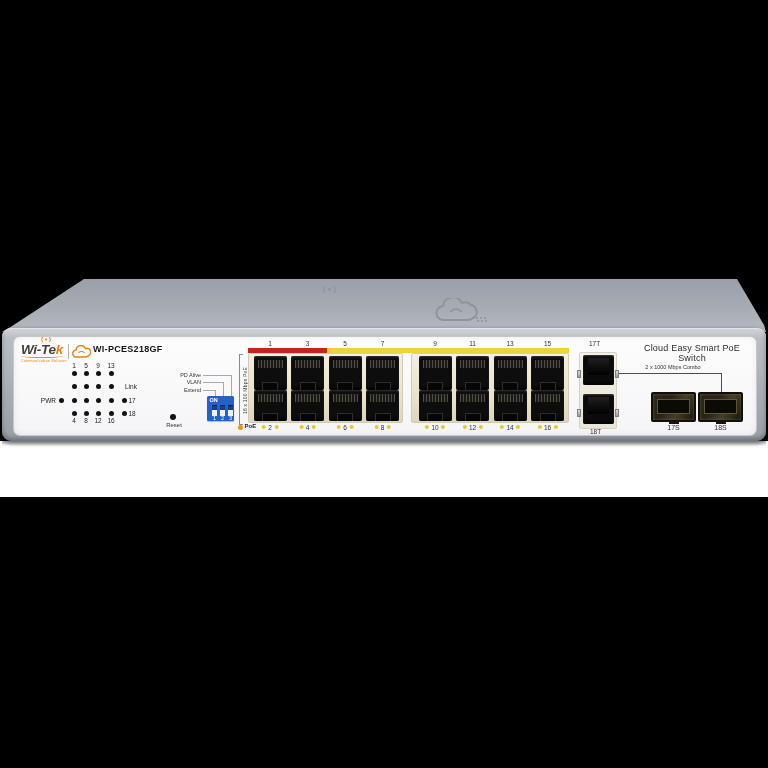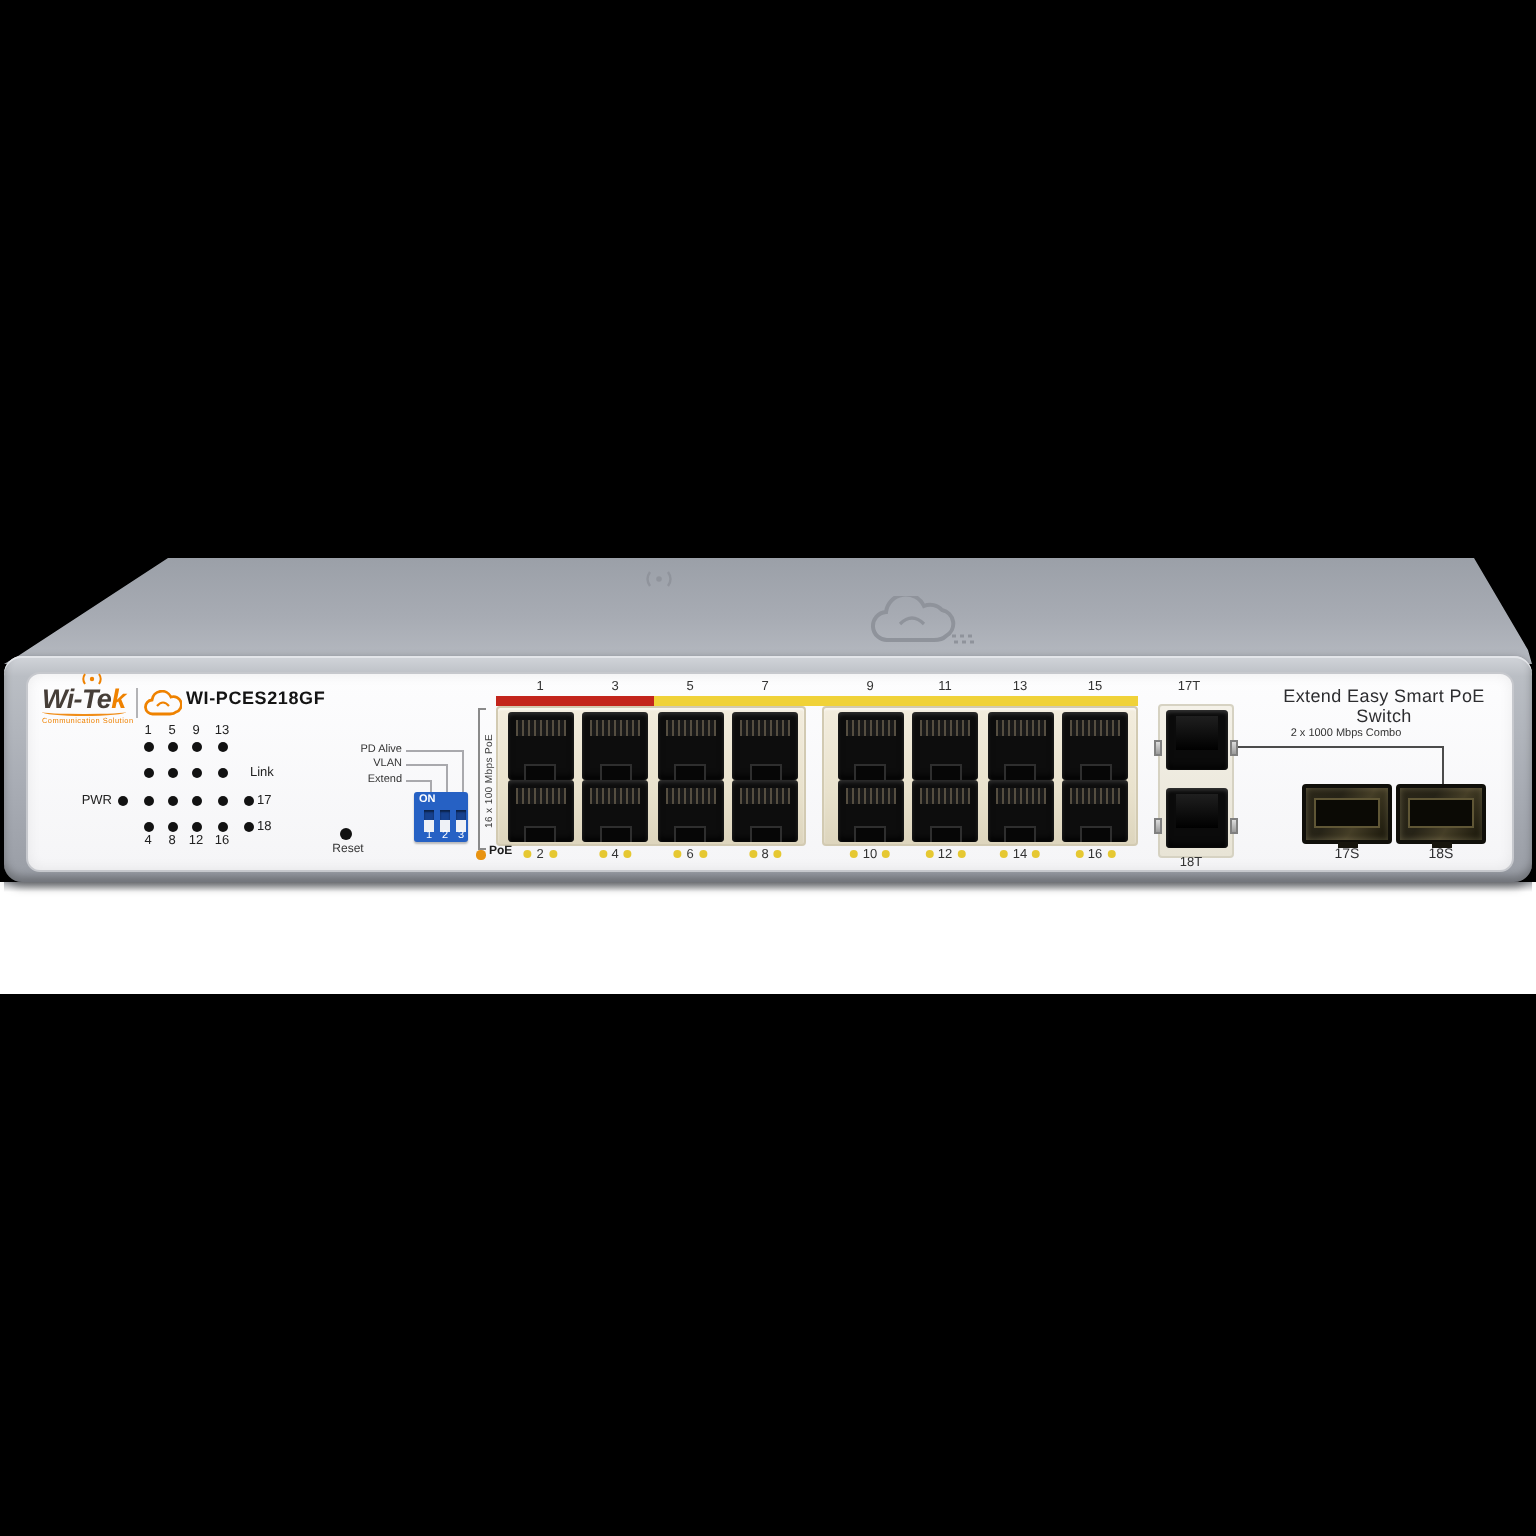--- a/index.html
+++ b/index.html
@@ -307,21 +307,21 @@
       <span class="uplabel" style="left:580.5px;top:3px">17T</span>
       <div class="up-bezel"></div>
       <div class="rj45v" style="top:17.5px"></div>
       <div class="rj45v" style="top:57px"></div>
       <div class="mtab" style="left:562.5px;top:33px;position:absolute"></div>
       <div class="mtab" style="left:600.5px;top:33px;position:absolute"></div>
       <div class="mtab" style="left:562.5px;top:72px;position:absolute"></div>
       <div class="mtab" style="left:600.5px;top:72px;position:absolute"></div>
       <span class="uplabel" style="left:581.5px;top:91px">18T</span>
 
-      <div class="panel-title">Extend Easy Smart PoE Switch</div>
+      <div class="panel-title">Cloud Easy Smart PoE Switch</div>
       <div class="combo-label">2 x 1000 Mbps Combo</div>
       <div class="combo-line-h"></div>
       <div class="combo-line-v"></div>
       <div class="sfp s1"></div>
       <div class="sfp s2"></div>
       <span class="sfplabel" style="left:659.5px">17S</span>
       <span class="sfplabel" style="left:706.5px">18S</span>
 
     </div>
   </div>

